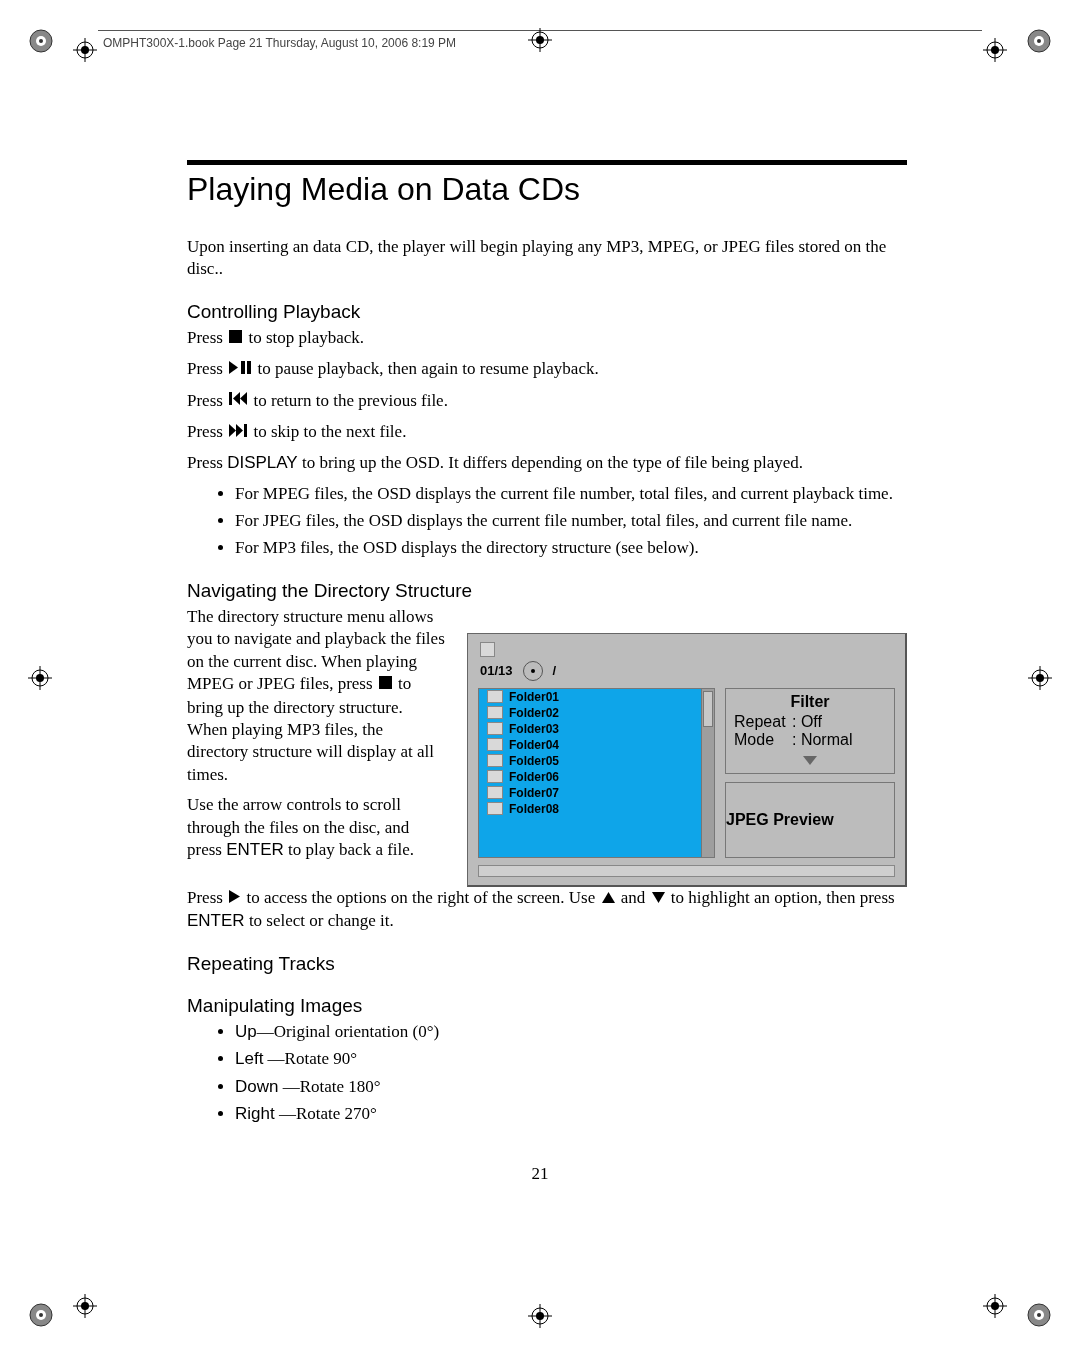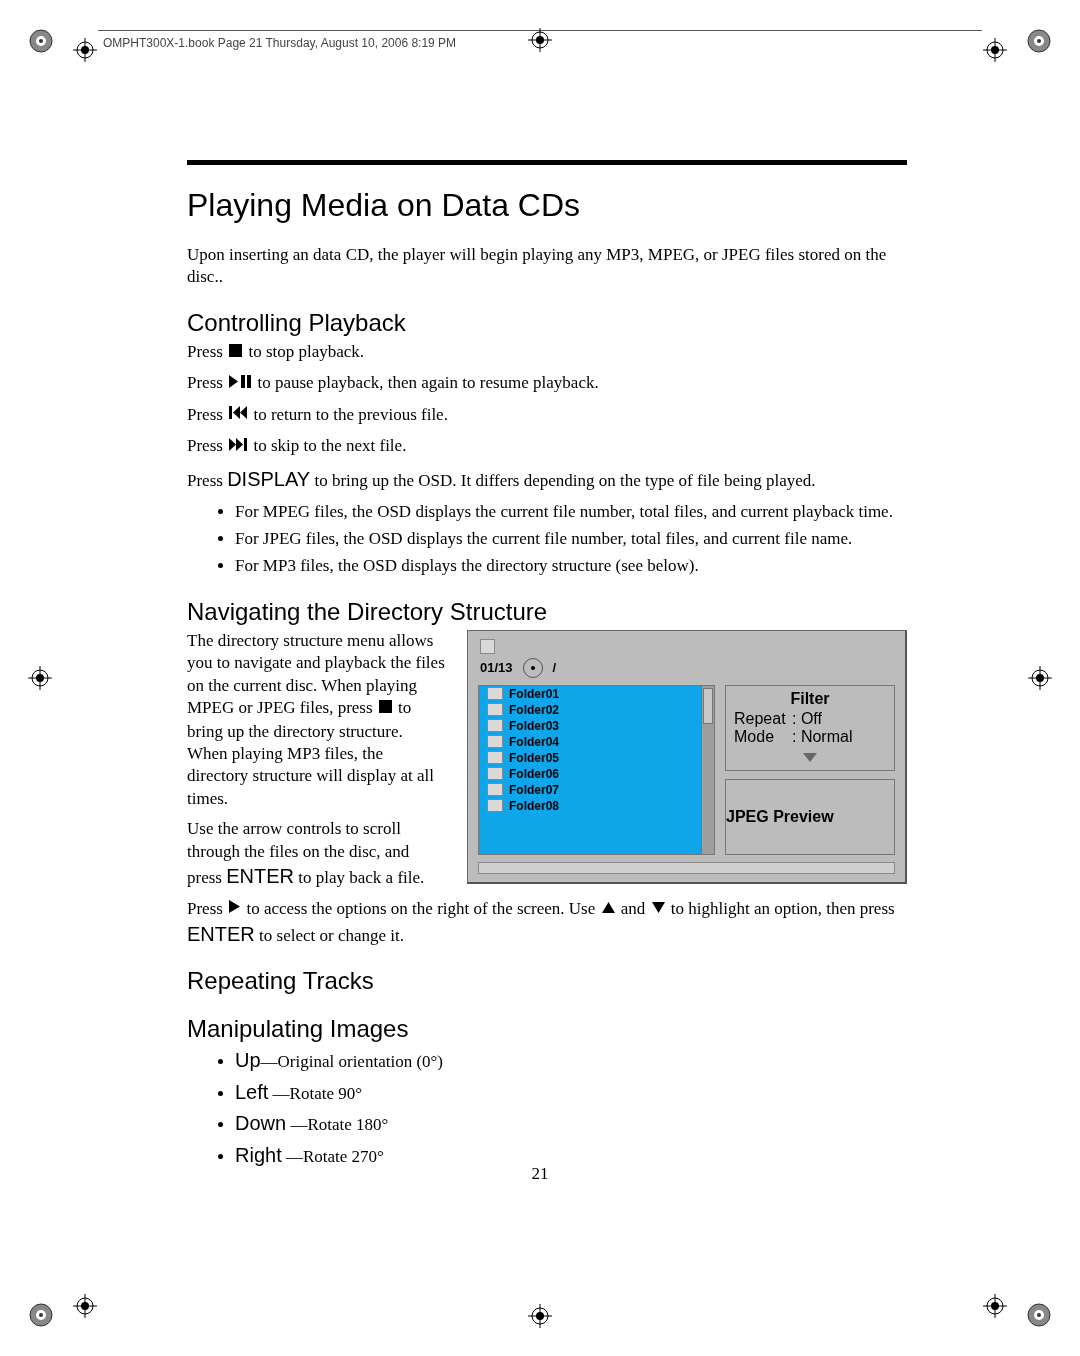--- a/index.html
+++ b/index.html
@@ -14,52 +14,52 @@
   .side-r{right:28px;top:50%;transform:translateY(-50%);}
   .top-c{left:50%;top:28px;transform:translateX(-50%);}
   .bot-c{left:50%;bottom:28px;transform:translateX(-50%);}
   .inner-tl{left:73px;top:38px;}
   .inner-tr{right:73px;top:38px;}
   .inner-bl{left:73px;bottom:38px;}
   .inner-br{right:73px;bottom:38px;}
   .hdrline{position:absolute;left:103px;top:36px;font-size:12px;font-family:Arial,sans-serif;color:#444;}
   .hdrrule{position:absolute;left:98px;right:98px;top:30px;border-top:1px solid #555;}
   .content{position:absolute;left:187px;top:160px;width:720px;}
-  .titlebar{border-top:5px solid #000;padding-top:22px;margin-bottom:20px;}
+  .titlebar{border-top:5px solid #000;padding-top:6px;margin-bottom:28px;}
   .title{font-family:Arial,Helvetica,sans-serif;font-size:32px;}
   .body p{margin:0 0 8px 0;font-size:17px;line-height:1.32;}
-  .body h3{font-family:Arial,Helvetica,sans-serif;font-weight:400;font-size:24px;margin:20px 0 4px 0;}
+  .body h3{font-family:Arial,Helvetica,sans-serif;font-weight:400;font-size:19px;margin:20px 0 4px 0;}
   .body ul{margin:4px 0 10px 0;padding-left:48px;}
   .body li{font-size:17px;line-height:1.32;margin-bottom:5px;}
   .icon{display:inline-block;vertical-align:middle;position:relative;top:-1px;margin:0 2px;}
   .flexrow{display:flex;gap:20px;align-items:flex-start;}
   .flexrow .txt{flex:0 0 260px;}
   .osd{flex:1;}
-  .osd-outer{background:#bcbcbc;border:1px solid #666;border-right:2px solid #555;border-bottom:2px solid #555;padding:0 0 8px 0;font-family:Arial,sans-serif;font-size:13px;color:#000;}
+  .osd-outer{background:#bcbcbc;border:1px solid #666;border-right:2px solid #555;border-bottom:2px solid #555;padding:0 0 8px 0;font-family:Arial,sans-serif;font-size:13px;color:#000;margin-top:27px;}
   .osd-top{display:flex;align-items:center;gap:10px;padding:8px 12px 4px 12px;}
   .sq{width:13px;height:13px;background:#d9d9d9;border:1px solid #888;}
   .disc{width:18px;height:18px;border:1px solid #555;border-radius:50%;display:inline-flex;align-items:center;justify-content:center;}
   .disc:after{content:"";width:4px;height:4px;background:#000;border-radius:50%;}
   .osd-mid{display:flex;gap:10px;padding:3px 10px;}
   .filelist{flex:1;background:#0ea5e9;border:1px solid #777;display:flex;}
   .fl-inner{flex:1;}
   .scroll{width:12px;background:#9e9e9e;border-left:1px solid #777;position:relative;}
   .scroll:after{content:"";position:absolute;left:1px;right:1px;top:2px;height:34px;background:#c8c8c8;border:1px solid #777;}
   .frow{display:flex;align-items:center;gap:6px;padding:1px 8px;font-weight:700;font-size:12px;}
   .ficon{width:14px;height:11px;background:#d9d9d9;border:1px solid #888;}
   .rpanel{width:170px;display:flex;flex-direction:column;gap:8px;}
   .rbox{border:1px solid #777;background:#bcbcbc;padding:4px 8px;font-size:16px;}
   .rbox .hd{text-align:center;font-weight:700;margin-bottom:2px;}
   .rrow{display:flex;}
   .rrow span:first-child{width:58px;}
   .tri{text-align:center;margin-top:2px;}
   .jp{text-align:left;font-weight:700;padding:28px 0;}
   .osd-bot{margin:4px 10px 0 10px;height:10px;background:#cfcfcf;border:1px solid #888;}
   .pagenum{position:absolute;left:0;right:0;bottom:172px;text-align:center;font-size:17px;}
-  .small{font-family:Arial,sans-serif;font-size:20px;}
+  .small{font-family:Arial,sans-serif;font-size:17px;}
 </style>
 </head>
 <body>
 <div class="page">
 
 <div class="hdrrule"></div>
 <div class="hdrline">OMPHT300X-1.book  Page 21  Thursday, August 10, 2006  8:19 PM</div>
 
 <div class="reg crop-tl">
       <svg width="26" height="26">

